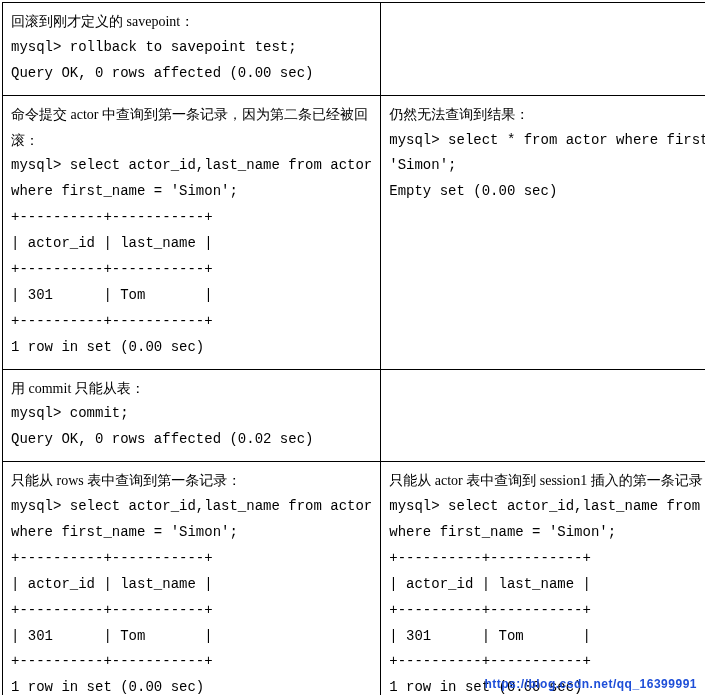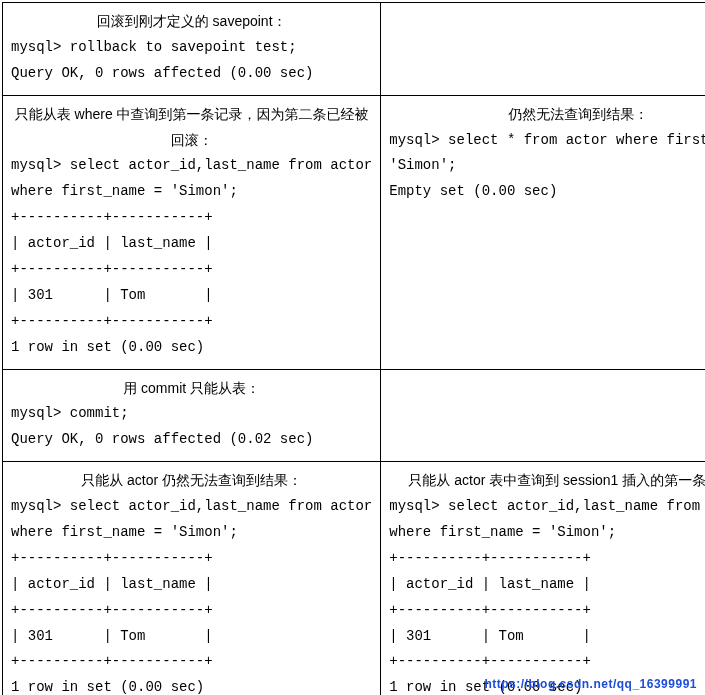--- a/index.html
+++ b/index.html
@@ -30,22 +30,21 @@
   }
   .mono, .line {
     font-family: "Courier New", monospace;
   }
   .line {
     white-space: pre;
     display: block;
     line-height: 1.85;
   }
   .desc {
-    font-family: Liberation Sans, sans-serif;
-    text-align: center;
+    font-family: Liberation Serif, serif;
   }
   .watermark {
     position: absolute;
     right: 8px;
     bottom: 6px;
     font-family: Arial, sans-serif;
     font-size: 12px;
     color: #1d4ed8;
     letter-spacing: 0.5px;
     pointer-events: none;
@@ -66,21 +65,21 @@
         <tr>
           <td class="left-col">
             <div class="desc">回滚到刚才定义的 savepoint：</div>
             <span class="line">mysql&gt; rollback to savepoint test;</span>
             <span class="line">Query OK, 0 rows affected (0.00 sec)</span>
           </td>
           <td class="right-col"></td>
         </tr>
         <tr>
           <td class="left-col">
-            <div class="desc">只能从表 where 中查询到第一条记录，因为第二条已经被回滚：</div>
+            <div class="desc">命令提交 actor 中查询到第一条记录，因为第二条已经被回滚：</div>
             <span class="line">mysql&gt; select actor_id,last_name from actor</span>
             <span class="line">where first_name = 'Simon';</span>
             <span class="line">+----------+-----------+</span>
             <span class="line">| actor_id | last_name |</span>
             <span class="line">+----------+-----------+</span>
             <span class="line">| 301      | Tom       |</span>
             <span class="line">+----------+-----------+</span>
             <span class="line">1 row in set (0.00 sec)</span>
           </td>
           <td class="right-col">
@@ -93,21 +92,21 @@
         <tr>
           <td class="left-col">
             <div class="desc">用 commit 只能从表：</div>
             <span class="line">mysql&gt; commit;</span>
             <span class="line">Query OK, 0 rows affected (0.02 sec)</span>
           </td>
           <td class="right-col"></td>
         </tr>
         <tr>
           <td class="left-col">
-            <div class="desc">只能从 actor 仍然无法查询到结果：</div>
+            <div class="desc">只能从 rows 表中查询到第一条记录：</div>
             <span class="line">mysql&gt; select actor_id,last_name from actor</span>
             <span class="line">where first_name = 'Simon';</span>
             <span class="line">+----------+-----------+</span>
             <span class="line">| actor_id | last_name |</span>
             <span class="line">+----------+-----------+</span>
             <span class="line">| 301      | Tom       |</span>
             <span class="line">+----------+-----------+</span>
             <span class="line">1 row in set (0.00 sec)</span>
           </td>
           <td class="right-col">

